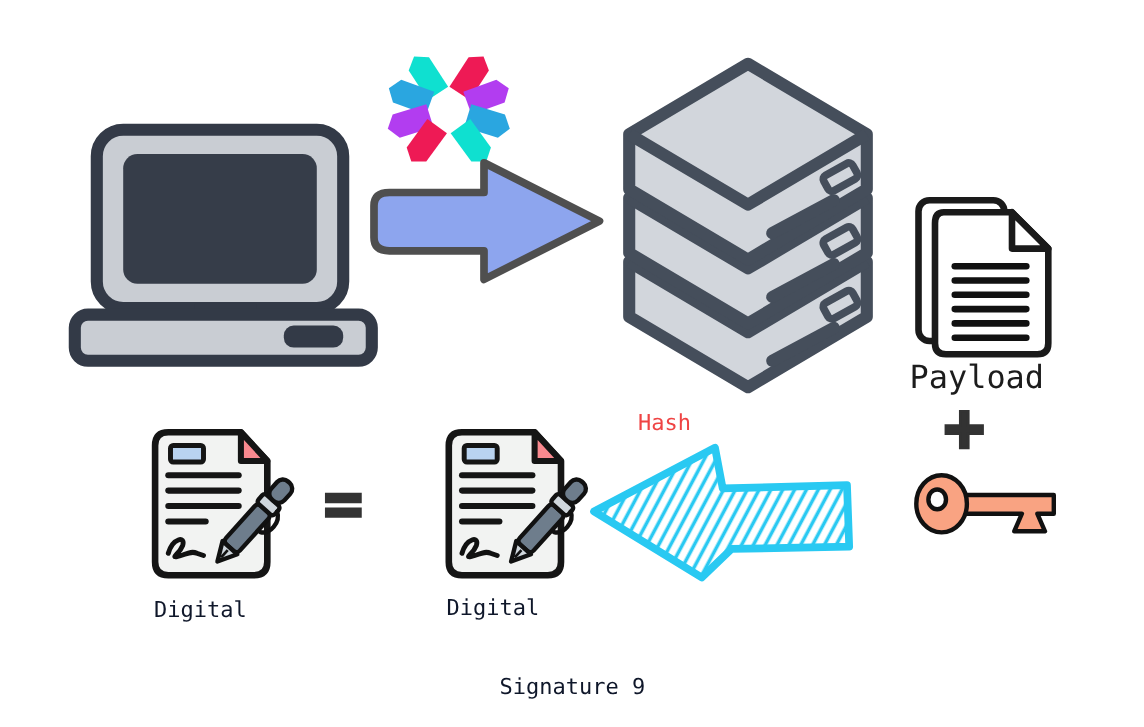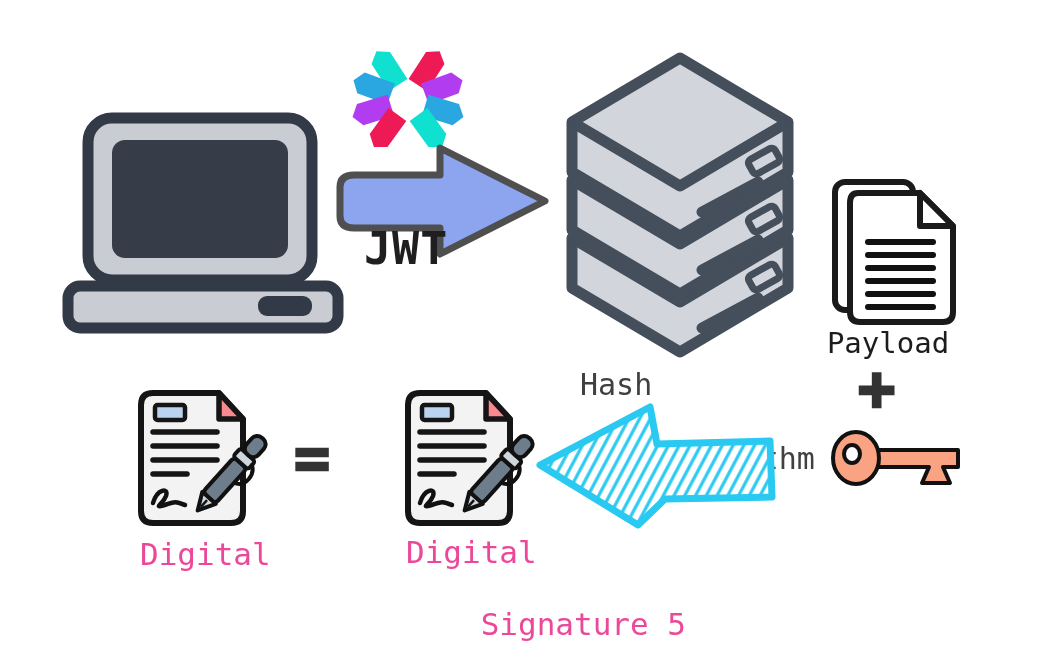--- a/index.html
+++ b/index.html
@@ -12,22 +12,22 @@
     color:#2b2b2b;
   }
   .abs{position:absolute;}
   .lbl{
     font-family:"DejaVu Sans Mono","Liberation Mono",monospace;
     color:#2e2e2e;
     white-space:pre;
   }
   .lbl-jwt{left:364px;top:222px;font-size:45px;font-weight:600;letter-spacing:1px;color:#1f1f1f;}
   .lbl-payload{left:810px;top:326px;width:156px;font-size:29px;text-align:center;color:#1c1c1c;}
-  .lbl-hash{left:580px;top:366px;font-size:30px;line-height:37px;color:#404040;}
-  .lbl-sig{font-size:31px;line-height:36px;color:#ec4899;}
+  .lbl-hash{left:580px;top:366px;font-size:20px;line-height:37px;color:#ef4444;}
+  .lbl-sig{font-size:20px;line-height:36px;color:#0f172a;}
   .lbl-sig1{left:140px;top:536px;}
   .lbl-sig2{left:406px;top:534px;}
   .glyph{
     font-weight:bold;color:#333333;
     -webkit-text-stroke:2.5px #333333;
     line-height:1;
   }
   .glyph-plus{left:858px;top:358px;font-size:62px;}
   .glyph-eq{left:294px;top:428px;font-size:60px;}
   svg{display:block;overflow:visible;}
@@ -92,21 +92,20 @@
       <polygon points="-11,-18 11,-18 11,-50 0,-58 -11,-50" fill="#2aa6e0" transform="rotate(107)"></polygon>
       <polygon points="-11,-18 11,-18 11,-50 0,-58 -11,-50" fill="#ee1a55" transform="rotate(-144)"></polygon>
       <polygon points="-11,-18 11,-18 11,-50 0,-58 -11,-50" fill="#0fe0d0" transform="rotate(144)"></polygon>
     </g>
   </svg>
 
   <svg class="abs" style="left:330px;top:140px" width="225" height="125" viewBox="0 0 225 125">
     <path d="M 24 35 H 110 V 8 L 215 61 L 110 114 V 88 H 24 Q 10 88 10 76 V 47 Q 10 35 24 35 Z" fill="#8da5ee" stroke="#4f4f4f" stroke-width="7" stroke-linejoin="round"></path>
   </svg>
 
-  <div class="abs lbl lbl-jwt">JWT</div>
 
   <svg class="abs" style="left:560px;top:45px" width="240" height="315" viewBox="0 0 240 315">
     <use href="#server-slab" transform="translate(0,116)"></use>
     <use href="#server-slab" transform="translate(0,58)"></use>
     <use href="#server-slab"></use>
   </svg>
 
   <svg class="abs" style="left:828px;top:175px" width="140" height="155" viewBox="0 0 140 155">
     <rect x="7" y="7" width="78" height="128" rx="10" fill="#ffffff" stroke="#1a1a1a" stroke-width="6"></rect>
     <path d="M 30 18 H 92 L 125 51 V 137 Q 125 147 115 147 H 32 Q 22 147 22 137 V 28 Q 22 18 30 18 Z" fill="#ffffff" stroke="#1a1a1a" stroke-width="6" stroke-linejoin="round"></path>
@@ -143,15 +142,15 @@
   <div class="abs glyph glyph-eq">=</div>
 
   <svg class="abs" style="left:402px;top:383px" width="135" height="145" viewBox="0 0 135 145">
     <use href="#sig-doc-icon"></use>
   </svg>
 
   <div class="abs lbl lbl-sig lbl-sig1"><span>Digital</span><br>
     </div>
 
   <div class="abs lbl lbl-sig lbl-sig2"><span>Digital</span><br>
-    <span>Signature 5</span></div>
+    <span>Signature 9</span></div>
 
 </div>
 
 </body></html>

